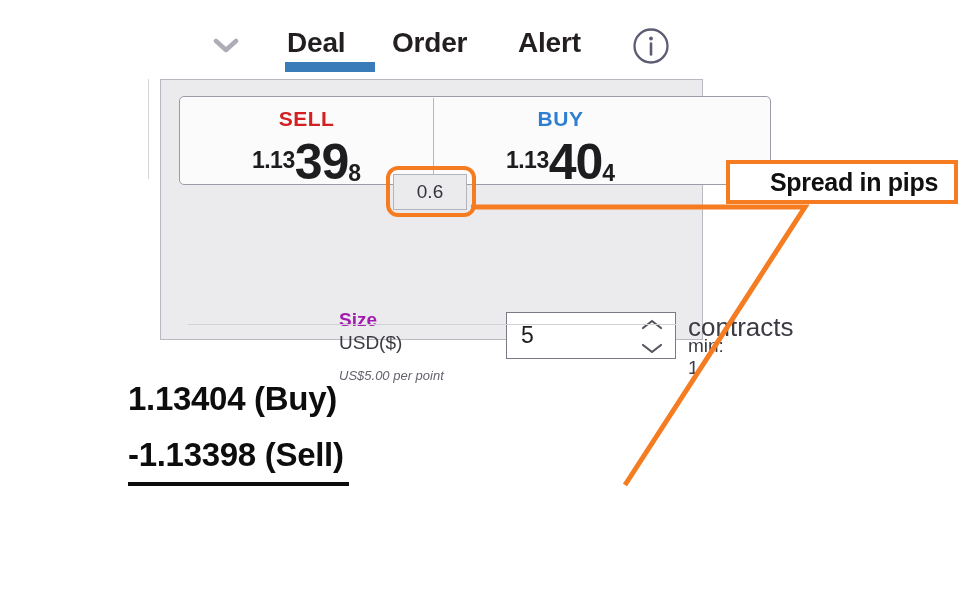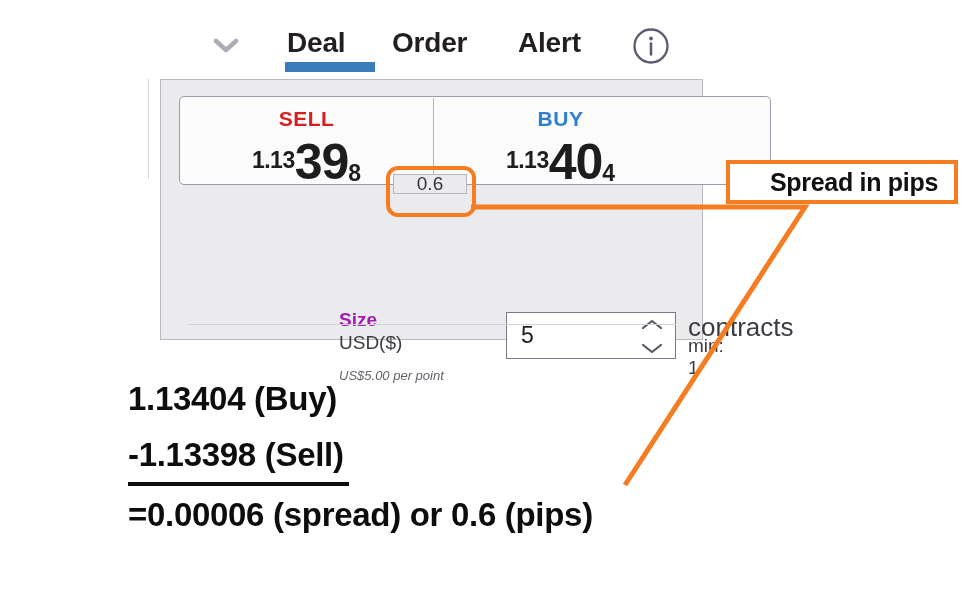--- a/index.html
+++ b/index.html
@@ -119,21 +119,21 @@
     white-space: nowrap;
   }
   .price-pre  { font-size: 23px; font-weight: bold; vertical-align: 11px; letter-spacing: -0.5px; }
   .price-big  { font-size: 50px; font-weight: bold; letter-spacing: -1px; }
   .price-post { font-size: 23px; font-weight: bold; vertical-align: -2px; }
 
   
   #spread-badge {
     position: absolute;
     left: 393px; top: 174px;
-    width: 74px; height: 20px;
+    width: 74px; height: 36px;
     background: #ebebed;
     border: 1px solid #b4b4be;
     box-sizing: border-box;
     display: flex;
     align-items: center;
     justify-content: center;
     font-size: 19px;
     color: #34343c;
   }
   #spread-badge-highlight {
@@ -358,14 +358,13 @@
 
 <div id="callout-box">
   <span id="callout-text">Spread in pips</span>
 </div>
 
 <div id="formula">
   <div class="formula-line">1.13404 (Buy)</div>
   <div id="formula-line-sell-wrap">
     <span class="formula-line" id="formula-line-sell">-1.13398 (Sell)</span>
   </div>
-  <div class="formula-line">=0.00006 (spread) or 0.6 (pips)</div>
 </div>
 
 </body></html>

